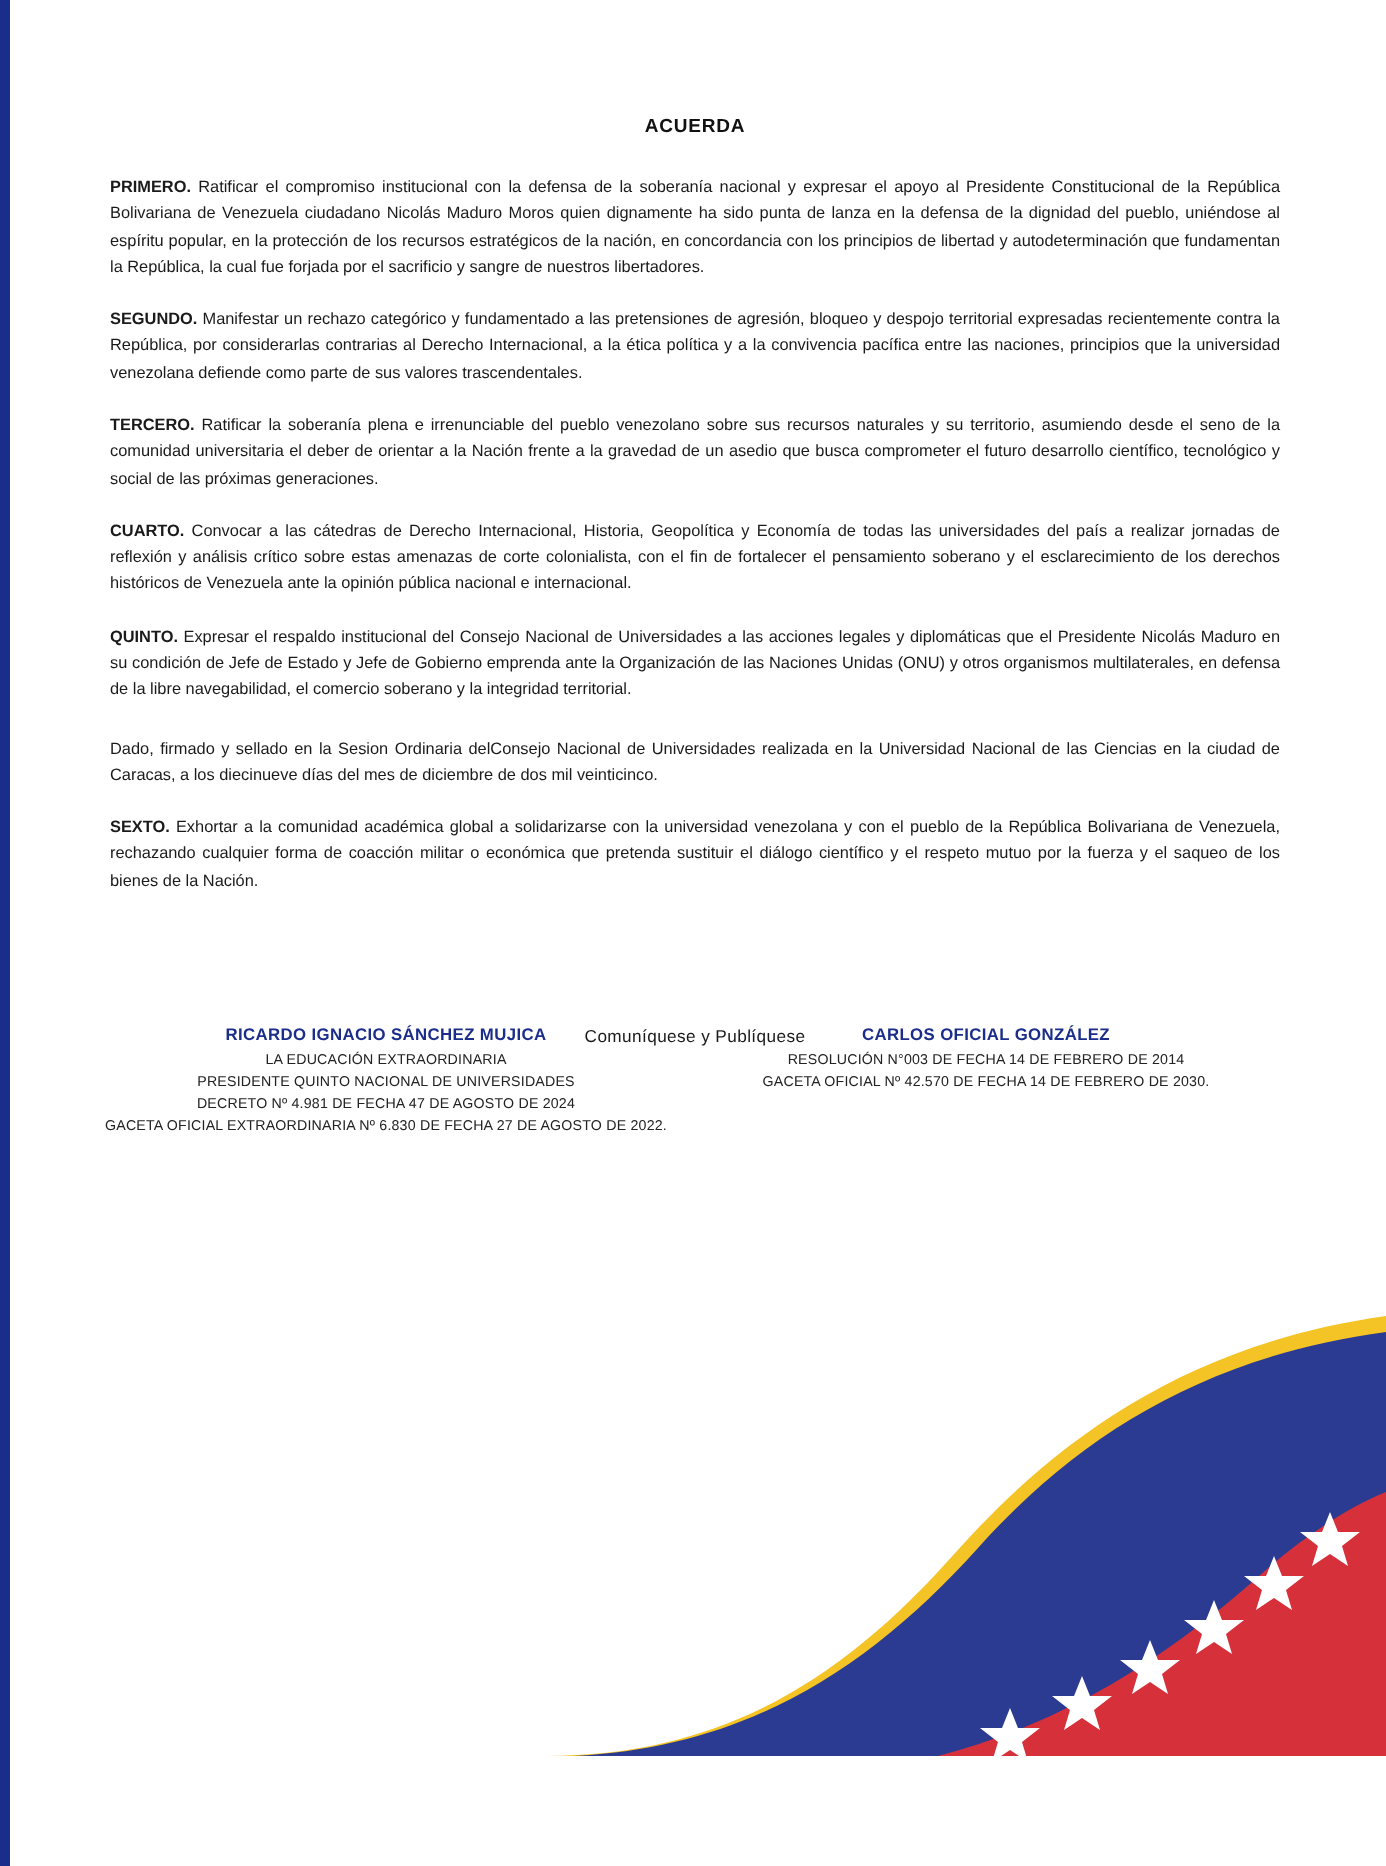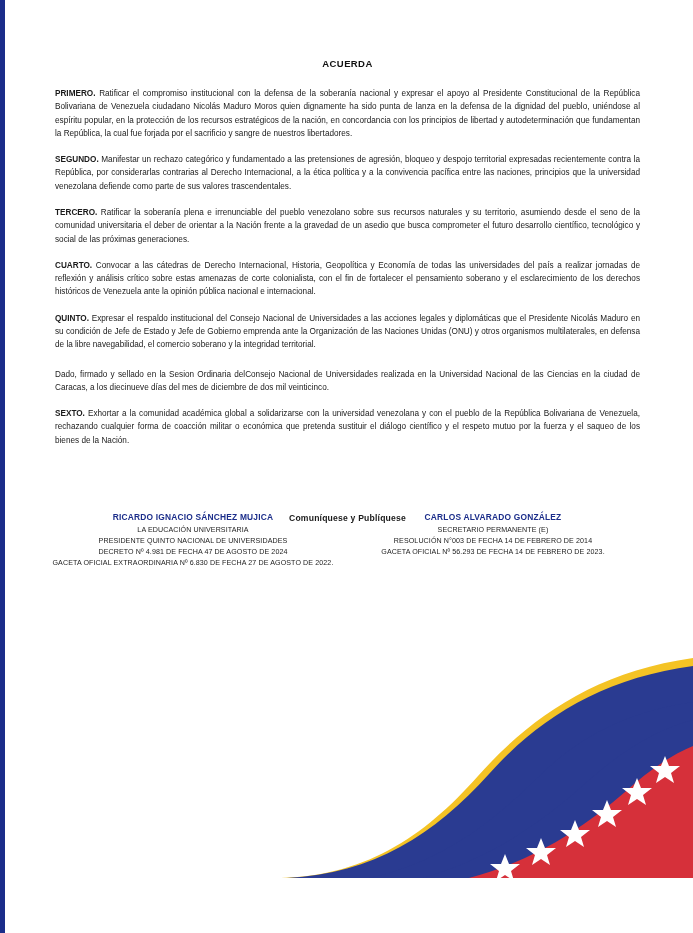--- a/index.html
+++ b/index.html
@@ -52,21 +52,21 @@
   }
   .para .lead {
     font-weight: bold;
   }
   .para.closing {
     margin-top: 16px;
   }
   .comuniquese {
     text-align: center;
     font-size: 8.6px;
-    font-weight: bold;
+    font-weight: normal;
     margin-top: 66px;
     letter-spacing: 0.2px;
   }
   .signatures {
     position: absolute;
     left: 55px;
     top: 512px;
     width: 585px;
     display: flex;
     justify-content: flex-start;
@@ -134,31 +134,30 @@
     <p class="para"><span class="lead">SEXTO.</span><span> Exhortar a la comunidad académica global a solidarizarse con la universidad venezolana y con el pueblo de la República Bolivariana de Venezuela, rechazando cualquier forma de coacción militar o económica que pretenda sustituir el diálogo científico y el respeto mutuo por la fuerza y el saqueo de los bienes de la Nación.</span></p>
 
     <div class="comuniquese">Comuníquese y Publíquese</div>
 
   </div>
 
   <div class="signatures">
 
     <div class="sig-block left">
       <div class="sig-name">RICARDO IGNACIO SÁNCHEZ MUJICA</div>
-      <div class="sig-line">LA EDUCACIÓN UNIVERSITARIA</div>
+      <div class="sig-line">LA EDUCACIÓN EXTRAORDINARIA</div>
       <div class="sig-line">PRESIDENTE QUINTO NACIONAL DE UNIVERSIDADES</div>
       <div class="sig-line">DECRETO Nº 4.981 DE FECHA 47 DE AGOSTO DE 2024</div>
       <div class="sig-line">GACETA OFICIAL EXTRAORDINARIA Nº 6.830 DE FECHA 27 DE AGOSTO DE 2022.</div>
     </div>
 
     <div class="sig-block right">
-      <div class="sig-name">CARLOS ALVARADO GONZÁLEZ</div>
-      <div class="sig-line">SECRETARIO PERMANENTE (E)</div>
+      <div class="sig-name">CARLOS OFICIAL GONZÁLEZ</div>
       <div class="sig-line">RESOLUCIÓN N°003 DE FECHA 14 DE FEBRERO DE 2014</div>
-      <div class="sig-line">GACETA OFICIAL Nº 56.293 DE FECHA 14 DE FEBRERO DE 2023.</div>
+      <div class="sig-line">GACETA OFICIAL Nº 42.570 DE FECHA 14 DE FEBRERO DE 2030.</div>
     </div>
 
   </div>
 
   <div class="ribbon">
     <svg width="420" height="220" viewBox="0 0 420 220" xmlns="http://www.w3.org/2000/svg">
       <path d="M0 220 C 90 220, 150 180, 205 118 C 255 62, 320 14, 420 0 L 420 26 C 330 40, 272 84, 226 136 C 178 192, 116 220, 44 220 Z" fill="#f4c325"></path>
       <path d="M14 220 C 100 216, 162 176, 216 116 C 266 60, 330 20, 420 8 L 420 74 C 348 84, 296 120, 254 168 C 232 192, 210 210, 186 220 Z" fill="#2a3b91"></path>
       <path d="M96 220 C 164 206, 218 166, 262 122 C 304 80, 352 54, 420 44 L 420 220 Z" fill="#2a3b91"></path>
       <path d="M150 220 C 220 200, 272 162, 316 122 C 352 90, 388 70, 420 62 L 420 220 Z" fill="#2a3b91"></path>

